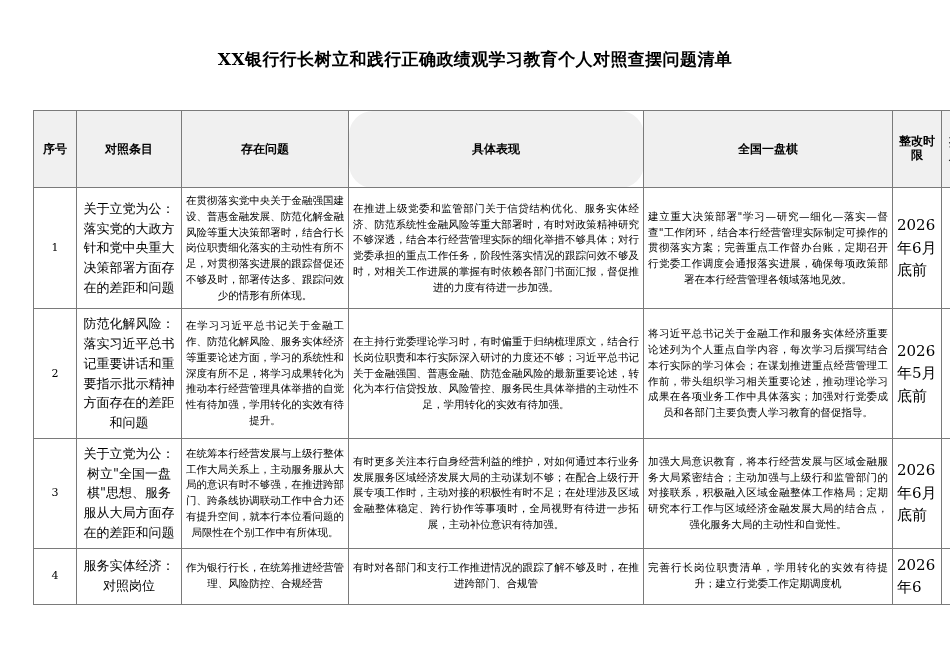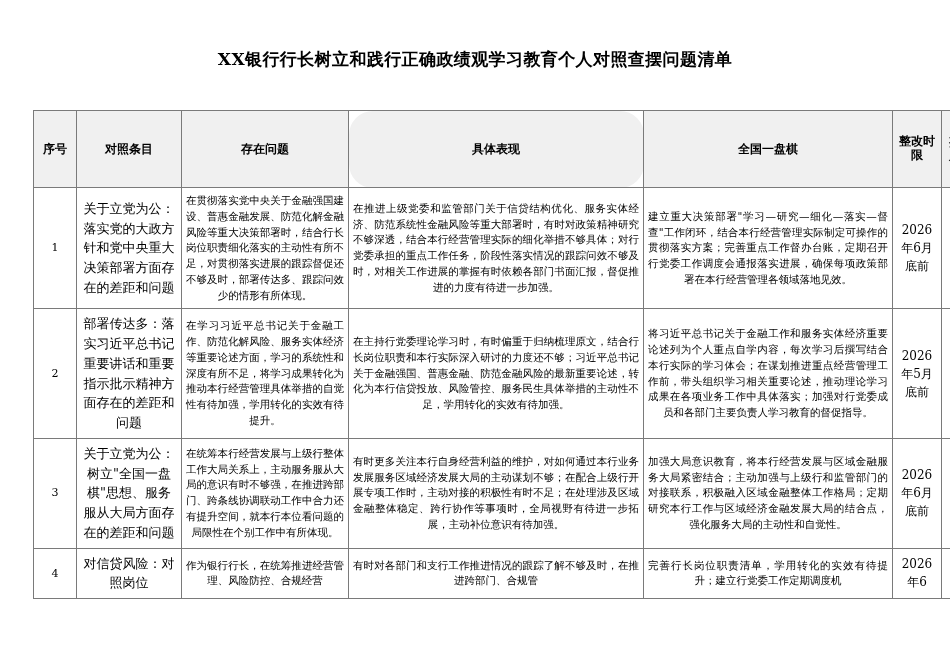--- a/index.html
+++ b/index.html
@@ -78,22 +78,22 @@
   }
   td.c-problem,
   td.c-manifest,
   td.c-measure {
     text-align: justify;
     text-align-last: center;
     font-size: 10.5px;
     line-height: 1.5;
   }
   td.c-deadline {
-    text-align: center;
-    font-size: 12px;
+    text-align: left;
+    font-size: 15px;
     line-height: 1.5;
   }
   td.c-effect {
     text-align: center;
   }
   .vert-head {
     display: inline-block;
     line-height: 1.18;
   }
 </style>
@@ -128,39 +128,39 @@
             <td class="c-seq">1</td>
             <td class="c-item">关于立党为公：落实党的大政方针和党中央重大决策部署方面存在的差距和问题</td>
             <td class="c-problem">在贯彻落实党中央关于金融强国建设、普惠金融发展、防范化解金融风险等重大决策部署时，结合行长岗位职责细化落实的主动性有所不足，对贯彻落实进展的跟踪督促还不够及时，部署传达多、跟踪问效少的情形有所体现。</td>
             <td class="c-manifest">在推进上级党委和监管部门关于信贷结构优化、服务实体经济、防范系统性金融风险等重大部署时，有时对政策精神研究不够深透，结合本行经营管理实际的细化举措不够具体；对行党委承担的重点工作任务，阶段性落实情况的跟踪问效不够及时，对相关工作进展的掌握有时依赖各部门书面汇报，督促推进的力度有待进一步加强。</td>
             <td class="c-measure">建立重大决策部署"学习—研究—细化—落实—督查"工作闭环，结合本行经营管理实际制定可操作的贯彻落实方案；完善重点工作督办台账，定期召开行党委工作调度会通报落实进展，确保每项政策部署在本行经营管理各领域落地见效。</td>
             <td class="c-deadline">2026年6月底前</td>
             <td class="c-effect"></td>
           </tr>
           <tr>
             <td class="c-seq">2</td>
-            <td class="c-item">部署传达多：落实习近平总书记重要讲话和重要指示批示精神方面存在的差距和问题</td>
+            <td class="c-item">防范化解风险：落实习近平总书记重要讲话和重要指示批示精神方面存在的差距和问题</td>
             <td class="c-problem">在学习习近平总书记关于金融工作、防范化解风险、服务实体经济等重要论述方面，学习的系统性和深度有所不足，将学习成果转化为推动本行经营管理具体举措的自觉性有待加强，学用转化的实效有待提升。</td>
             <td class="c-manifest">在主持行党委理论学习时，有时偏重于归纳梳理原文，结合行长岗位职责和本行实际深入研讨的力度还不够；习近平总书记关于金融强国、普惠金融、防范金融风险的最新重要论述，转化为本行信贷投放、风险管控、服务民生具体举措的主动性不足，学用转化的实效有待加强。</td>
             <td class="c-measure">将习近平总书记关于金融工作和服务实体经济重要论述列为个人重点自学内容，每次学习后撰写结合本行实际的学习体会；在谋划推进重点经营管理工作前，带头组织学习相关重要论述，推动理论学习成果在各项业务工作中具体落实；加强对行党委成员和各部门主要负责人学习教育的督促指导。</td>
             <td class="c-deadline">2026年5月底前</td>
             <td class="c-effect"></td>
           </tr>
           <tr>
             <td class="c-seq">3</td>
             <td class="c-item">关于立党为公：树立"全国一盘棋"思想、服务服从大局方面存在的差距和问题</td>
             <td class="c-problem">在统筹本行经营发展与上级行整体工作大局关系上，主动服务服从大局的意识有时不够强，在推进跨部门、跨条线协调联动工作中合力还有提升空间，就本行本位看问题的局限性在个别工作中有所体现。</td>
             <td class="c-manifest">有时更多关注本行自身经营利益的维护，对如何通过本行业务发展服务区域经济发展大局的主动谋划不够；在配合上级行开展专项工作时，主动对接的积极性有时不足；在处理涉及区域金融整体稳定、跨行协作等事项时，全局视野有待进一步拓展，主动补位意识有待加强。</td>
             <td class="c-measure">加强大局意识教育，将本行经营发展与区域金融服务大局紧密结合；主动加强与上级行和监管部门的对接联系，积极融入区域金融整体工作格局；定期研究本行工作与区域经济金融发展大局的结合点，强化服务大局的主动性和自觉性。</td>
             <td class="c-deadline">2026年6月底前</td>
             <td class="c-effect"></td>
           </tr>
           <tr>
             <td class="c-seq">4</td>
-            <td class="c-item">对信贷风险：对照岗位</td>
+            <td class="c-item">服务实体经济：对照岗位</td>
             <td class="c-problem">作为银行行长，在统筹推进经营管理、风险防控、合规经营</td>
             <td class="c-manifest">有时对各部门和支行工作推进情况的跟踪了解不够及时，在推进跨部门、合规管</td>
             <td class="c-measure">完善行长岗位职责清单，学用转化的实效有待提升；建立行党委工作定期调度机</td>
             <td class="c-deadline">2026年6</td>
             <td class="c-effect"></td>
           </tr>
         </tbody>
     </table>
   </div>
 

